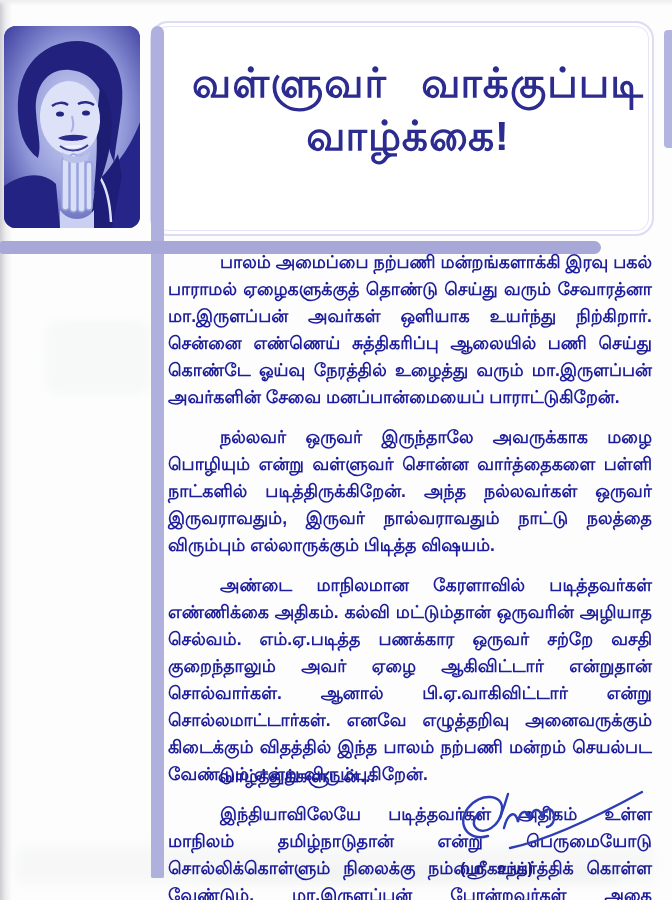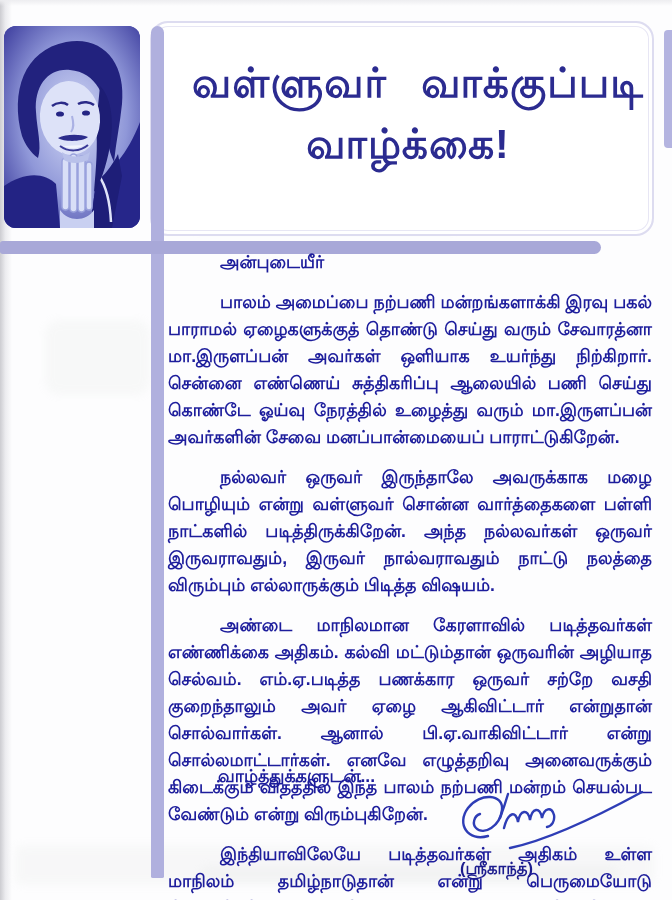--- a/index.html
+++ b/index.html
@@ -21,21 +21,21 @@
   .right-strip{position:absolute;left:664px;top:30px;width:8px;height:118px;
     background:#b4b4e0;border-radius:4px 0 0 4px;}
   
   .title-box{position:absolute;left:150px;top:21px;width:500px;height:211px;
     border:2px solid #dddcf0;border-radius:18px;
     box-shadow:inset 0 0 0 3px #ffffff, inset 0 0 0 4px #e7e6f4;
     background:#ffffff;}
   .title-text{position:absolute;left:0;top:40px;width:100%;text-align:center;
     color:#2b2b90;font-weight:700;font-size:41px;line-height:1.0;}
   .title-line1{display:block;word-spacing:22px;letter-spacing:1px;padding-left:32px;}
-  .title-line2{display:block;margin-top:20px;letter-spacing:1px;padding-left:12px;}
+  .title-line2{display:block;margin-top:12px;letter-spacing:1px;padding-left:12px;}
   
   .photo{position:absolute;left:4px;top:26px;width:136px;height:202px;
     border-radius:12px;overflow:hidden;background:#3c3ca0;}
   .photo svg{display:block;}
   
   .letter{position:absolute;left:168px;top:249px;width:484px;color:#1d1d9c;}
   .letter p{margin:0 0 13px;font-size:17.5px;line-height:27px;
     text-align:justify;text-indent:52px;font-weight:600;}
   .greeting{text-align:left !important;}
   .closing{position:absolute;left:170px;top:766px;font-size:17.5px;
@@ -123,21 +123,20 @@
         <rect x="74" y="130" width="7" height="56" rx="3.5"></rect>
         <rect x="82" y="136" width="6" height="48" rx="3"></rect>
       </g>
       <path d="M56,184 C64,196 82,196 90,184 L90,202 L56,202 Z" fill="#c9d0f1"></path>
 
       <path d="M58,126 C66,132 78,132 86,126 L84,134 C76,138 66,138 60,134 Z" fill="#b9c1ea"></path>
     </svg>
   </div>
 
   <div class="letter">
-    <p class="greeting">அன்புடையீர்</p>
     <p>பாலம் அமைப்பை நற்பணி மன்றங்களாக்கி இரவு பகல் பாராமல் ஏழைகளுக்குத் தொண்டு செய்து வரும் சேவாரத்னா மா.இருளப்பன் அவர்கள் ஒளியாக உயர்ந்து நிற்கிறார். சென்னை எண்ணெய் சுத்திகரிப்பு ஆலையில் பணி செய்து கொண்டே ஓய்வு நேரத்தில் உழைத்து வரும் மா.இருளப்பன் அவர்களின் சேவை மனப்பான்மையைப் பாராட்டுகிறேன்.</p>
     <p>நல்லவர் ஒருவர் இருந்தாலே அவருக்காக மழை பொழியும் என்று வள்ளுவர் சொன்ன வார்த்தைகளை பள்ளி நாட்களில் படித்திருக்கிறேன். அந்த நல்லவர்கள் ஒருவர் இருவராவதும், இருவர் நால்வராவதும் நாட்டு நலத்தை விரும்பும் எல்லாருக்கும் பிடித்த விஷயம்.</p>
     <p>அண்டை மாநிலமான கேரளாவில் படித்தவர்கள் எண்ணிக்கை அதிகம். கல்வி மட்டும்தான் ஒருவரின் அழியாத செல்வம். எம்.ஏ.படித்த பணக்கார ஒருவர் சற்றே வசதி குறைந்தாலும் அவர் ஏழை ஆகிவிட்டார் என்றுதான் சொல்வார்கள். ஆனால் பி.ஏ.வாகிவிட்டார் என்று சொல்லமாட்டார்கள். எனவே எழுத்தறிவு அனைவருக்கும் கிடைக்கும் விதத்தில் இந்த பாலம் நற்பணி மன்றம் செயல்பட வேண்டும் என்று விரும்புகிறேன்.</p>
     <p>இந்தியாவிலேயே படித்தவர்கள் அதிகம் உள்ள மாநிலம் தமிழ்நாடுதான் என்று பெருமையோடு சொல்லிக்கொள்ளும் நிலைக்கு நம்மை உயர்த்திக் கொள்ள வேண்டும். மா.இருளப்பன் போன்றவர்கள் அதை நிறைவேற்றுவார்கள் என்ற நம்பிக்கை எனக்கு நிறைய... நிறைய!</p>
   </div>
 
   <div class="closing">வாழ்த்துக்களுடன்...</div>
 
   <div class="signature">
     <svg width="202" height="80" viewBox="0 0 202 80" xmlns="http://www.w3.org/2000/svg">

